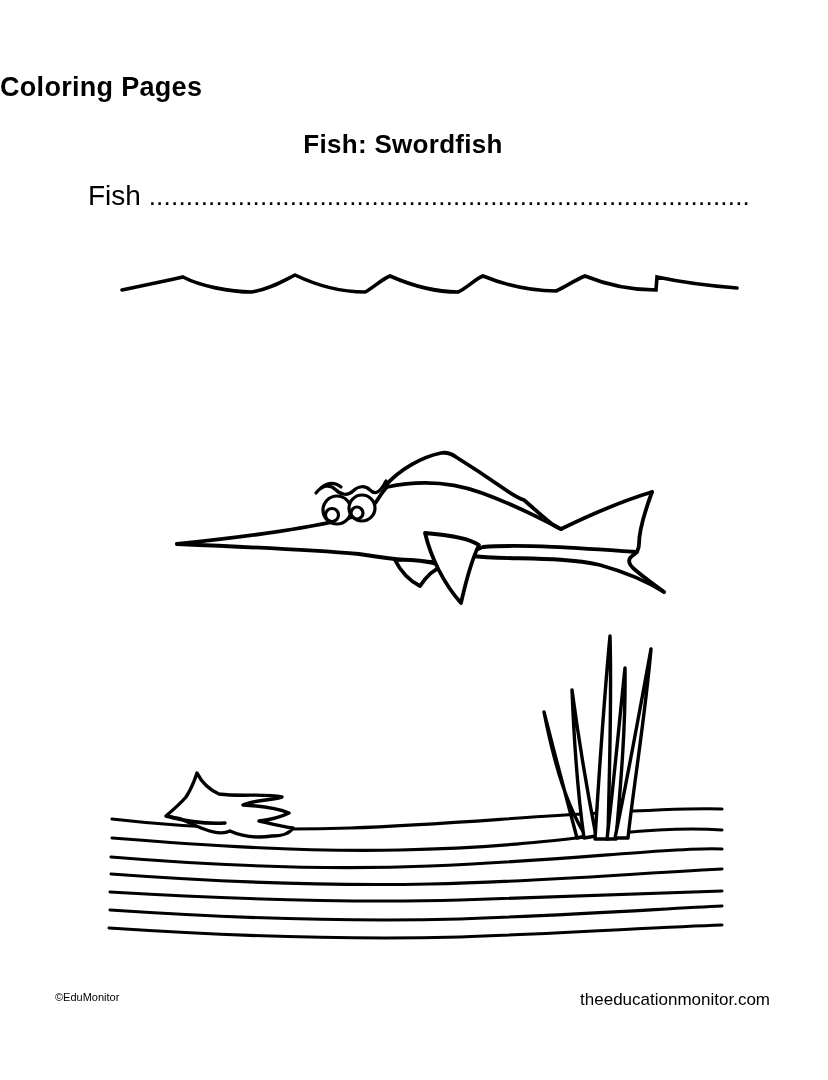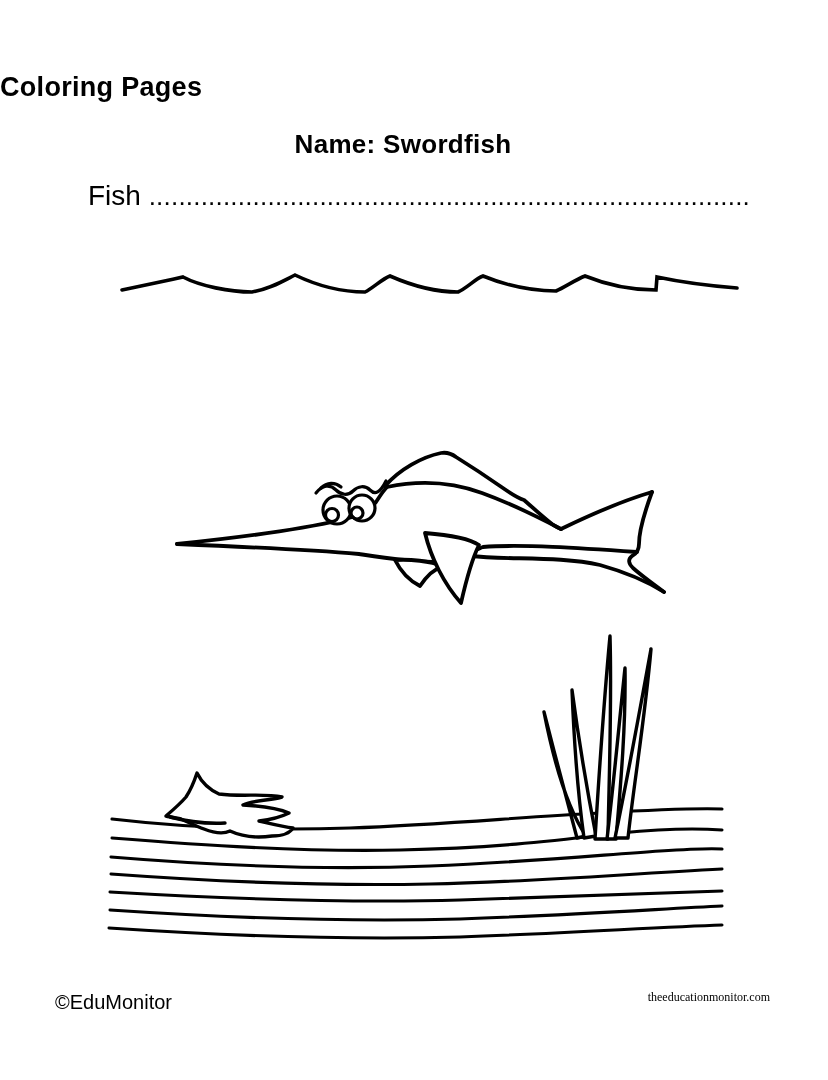--- a/index.html
+++ b/index.html
@@ -28,37 +28,37 @@
     white-space:nowrap;
     font-size:28px;font-weight:normal;
   }
   .name-row .dots{
     font-size:26px;
     letter-spacing:0.2px;
     font-weight:normal;
   }
   .footer-left{
     position:absolute;top:991px;left:55px;
-    font-size:20px;
+    font-size:11px;
     font-family:"Liberation Sans", sans-serif;
   }
   .footer-right{
     position:absolute;top:990px;right:58px;
-    font-size:12px;
-    font-family:Liberation Serif, serif;
+    font-size:17px;
+    font-family:Liberation Sans, sans-serif;
   }
   .art{
     position:absolute;top:0;left:0;
   }
 </style>
 </head>
 <body>
 
 <div class="page-title">Coloring Pages</div>
-<div class="page-subtitle">Name: Swordfish</div>
+<div class="page-subtitle">Fish: Swordfish</div>
 
 <div class="name-row"><span>Fish</span> <span class="dots">.................................................................................</span></div>
 
 <svg class="art" width="828" height="1080" viewBox="0 0 828 1080" fill="none" stroke="#000" stroke-width="3.6" stroke-linecap="round" stroke-linejoin="round">
 
   <g stroke-linejoin="miter">
     <path d="M122,290
              C150,284 165,281 183,277
              C200,286 230,292 252,292
              C270,289 283,281 295,275

